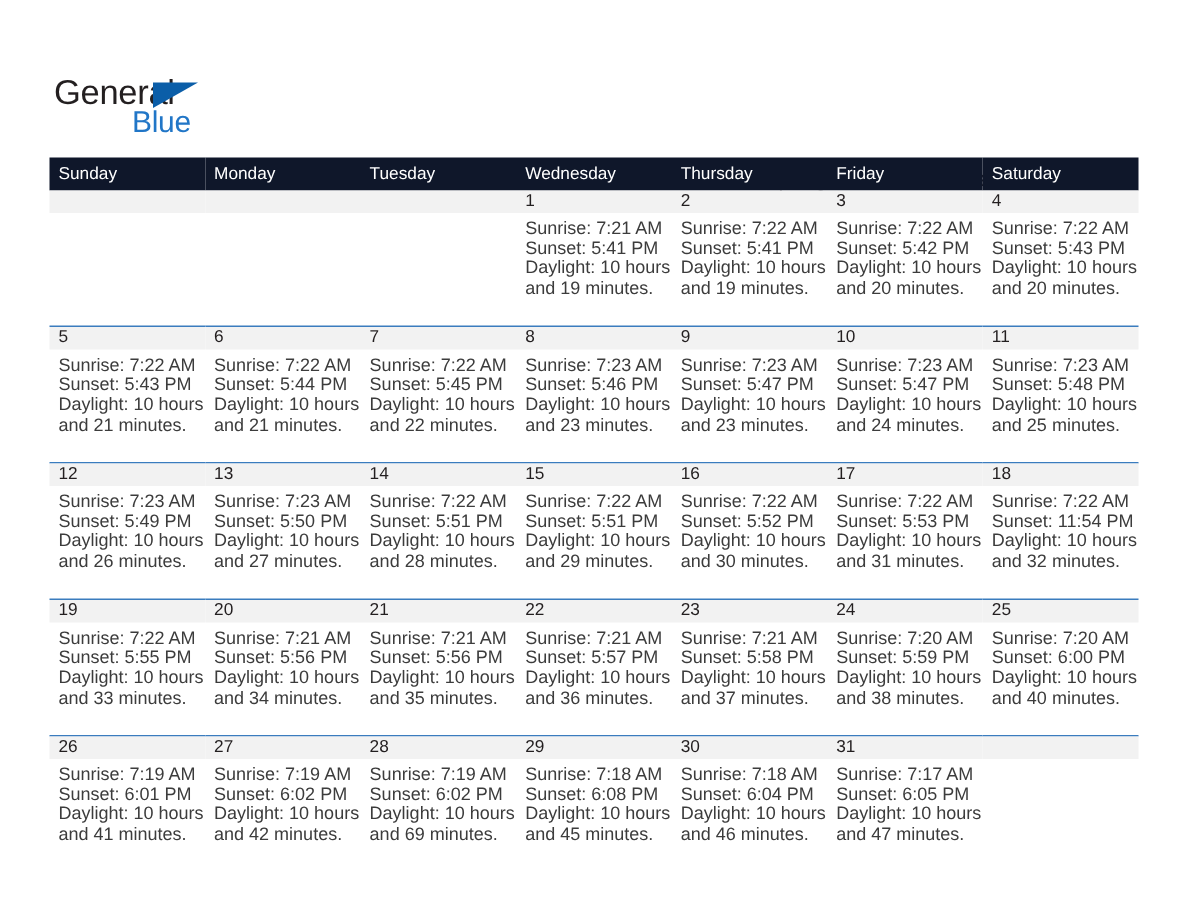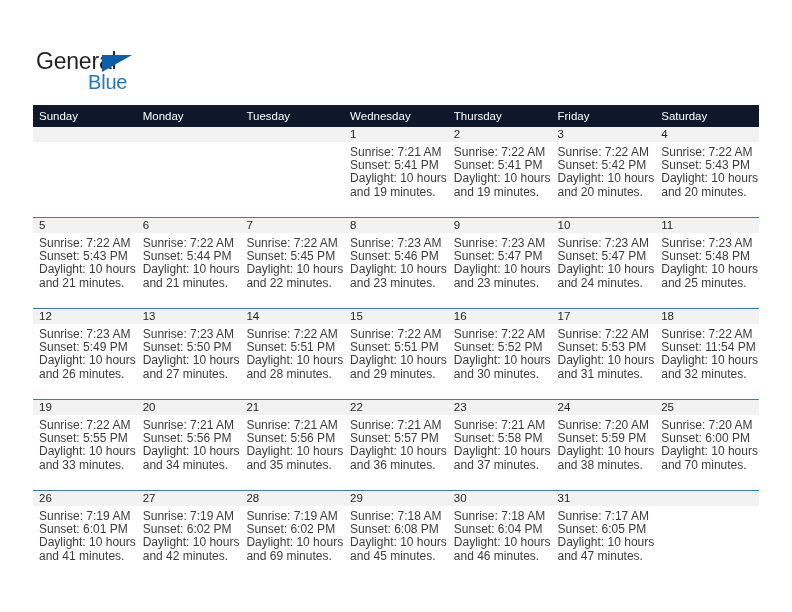--- a/index.html
+++ b/index.html
@@ -469,21 +469,21 @@
               </div>
             </div>
           </td>
           <td>
             <div class="cell">
               <div class="daynum-band">25</div>
               <div class="details">
                 <div>Sunrise: 7:20 AM</div>
                 <div>Sunset: 6:00 PM</div>
                 <div>Daylight: 10 hours</div>
-                <div class="dl2">and 70 minutes.</div>
+                <div class="dl2">and 40 minutes.</div>
               </div>
             </div>
           </td>
         </tr>
         <tr class="week">
           <td>
             <div class="cell">
               <div class="daynum-band">26</div>
               <div class="details">
                 <div>Sunrise: 7:19 AM</div>

